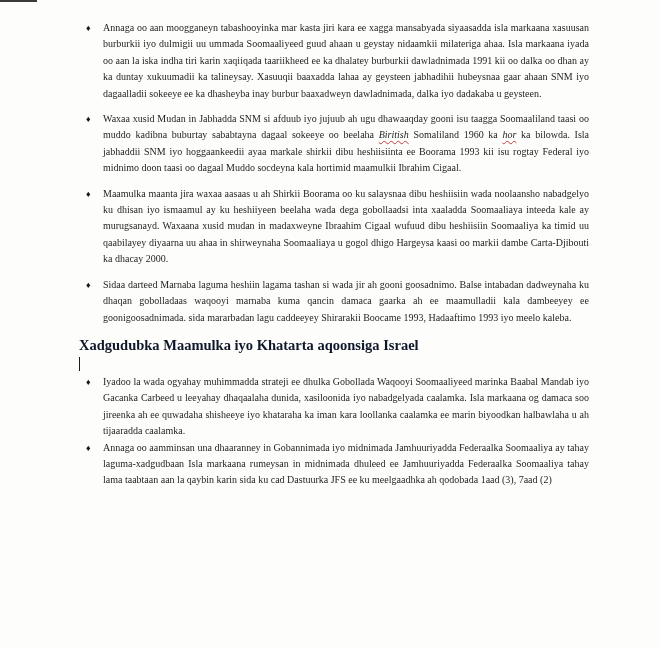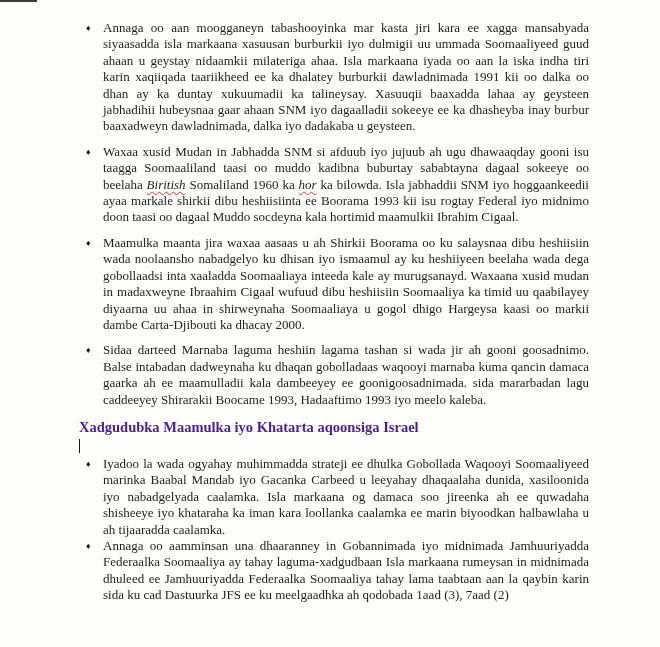--- a/index.html
+++ b/index.html
@@ -33,37 +33,37 @@
     flex: 0 0 24px;
     box-sizing: border-box;
     padding-left: 7px;
     font-size: 9px;
     line-height: 16.4px;
     color: #161616;
   }
   .para {
     flex: 1 1 auto;
     margin: 0;
-    font-size: 13px;
+    font-size: 10px;
     line-height: 16.4px;
     text-align: justify;
   }
   .misspelled {
     text-decoration: underline wavy #c23b3b;
     text-decoration-thickness: 1px;
     text-decoration-skip-ink: none;
     text-underline-offset: 2px;
     font-style: italic;
   }
   .heading {
     margin: 8px 0 2px 0;
     font-size: 14.5px;
     font-weight: bold;
     line-height: 20px;
-    color: #4c1d95;
+    color: #0f172a;
   }
   .caret {
     width: 1px;
     height: 14px;
     background: #1a1a1a;
     margin: 1px 0 3px 0;
   }
 </style>
 </head>
 <body>

